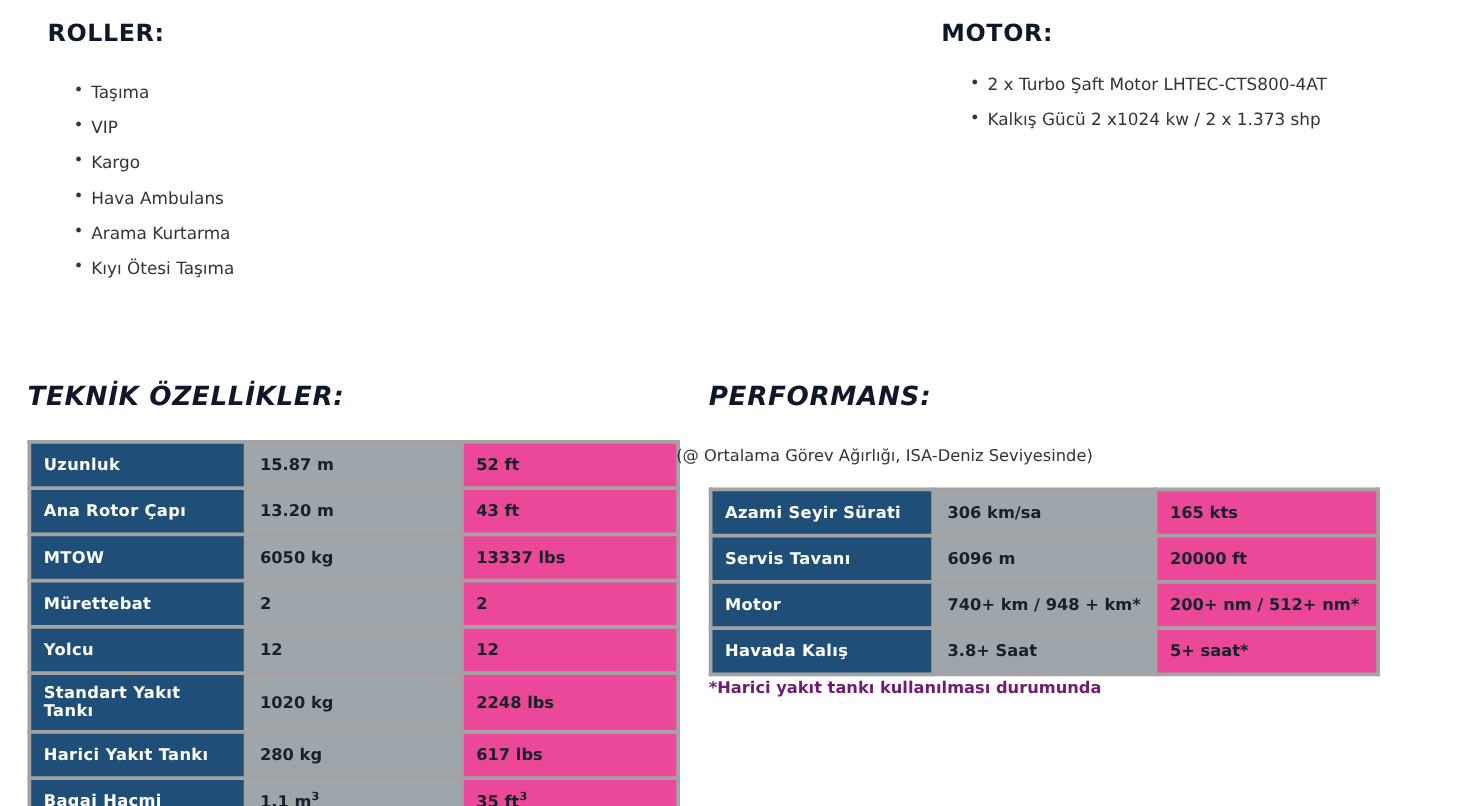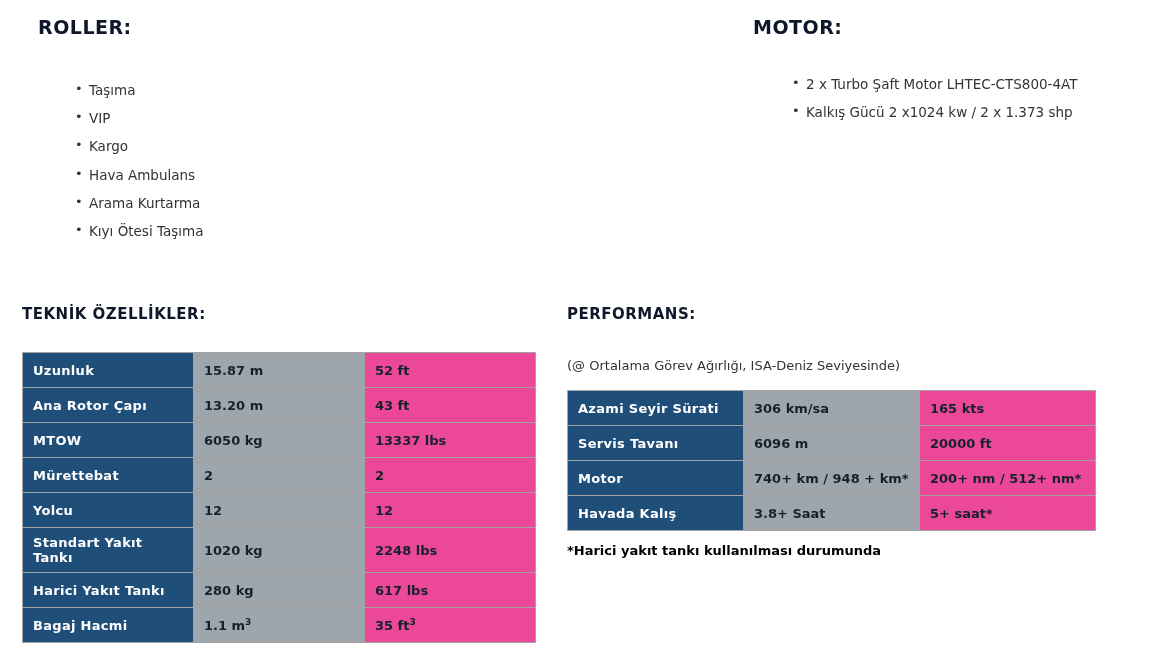--- a/index.html
+++ b/index.html
@@ -19,26 +19,26 @@
   .page { position: relative; width: 1167px; height: 645px; }
 
   
   .heading {
     position: absolute;
     color: #0f172a;
     font-weight: bold;
     letter-spacing: 0.5px;
   }
   .heading.top { font-size: 19px; }
-  .heading.mid { font-size: 15px; }
+  .heading.mid { font-size: 21px; font-style: italic; }
 
   
   ul.bullets {
     position: absolute;
-    margin: 16px;
+    margin: 0;
     padding: 0 0 0 18px;
     list-style: none;
   }
   ul.bullets li {
     position: relative;
     font-size: 13.5px;
     color: #333333;
     margin-bottom: 12px;
     line-height: 1.2;
     white-space: nowrap;
@@ -52,21 +52,21 @@
     font-size: 13px;
   }
 
   
   table.spec {
     position: absolute;
     border-collapse: collapse;
     font-size: 13px;
   }
   table.spec td {
-    border: 1px solid #a3a3a3;
+    border: 3px solid #a3a3a3;
     padding: 7px 10px;
     vertical-align: middle;
     height: 20px;
   }
   table.spec td.label {
     background: #1f4e79;
     color: #ffffff;
     font-weight: bold;
     letter-spacing: 0.3px;
   }
@@ -92,21 +92,21 @@
   #perf-table td.val2  { width: 155px; }
 
   .note {
     position: absolute;
     font-size: 13px;
     color: #333333;
   }
   .footnote {
     position: absolute;
     font-size: 13px;
-    color: #000000;
+    color: #701a75;
     font-weight: bold;
   }
   sup { font-size: 9px; vertical-align: super; }
 </style>
 </head>
 <body>
 
 <div class="page">
 
   <div class="heading top" style="left:38px; top:16px;">ROLLER:</div>
@@ -166,21 +166,21 @@
         </tr>
         <tr>
           <td class="label">Bagaj Hacmi</td>
           <td class="val">1.1 m<sup>3</sup></td>
           <td class="val2">35 ft<sup>3</sup></td>
         </tr>
       </tbody>
   </table>
 
   <div class="heading mid" style="left:567px; top:305px;">PERFORMANS:</div>
-  <div class="note" style="left:567px; top:358px;">(@ Ortalama Görev Ağırlığı, ISA-Deniz Seviyesinde)</div>
+  <div class="note" style="left:541px; top:358px;">(@ Ortalama Görev Ağırlığı, ISA-Deniz Seviyesinde)</div>
   <table class="spec" id="perf-table" style="left:567px; top:390px;">
     <tbody id="perf-body">
         <tr>
           <td class="label">Azami Seyir Sürati</td>
           <td class="val">306 km/sa</td>
           <td class="val2">165 kts</td>
         </tr>
         <tr>
           <td class="label">Servis Tavanı</td>
           <td class="val">6096 m</td>

